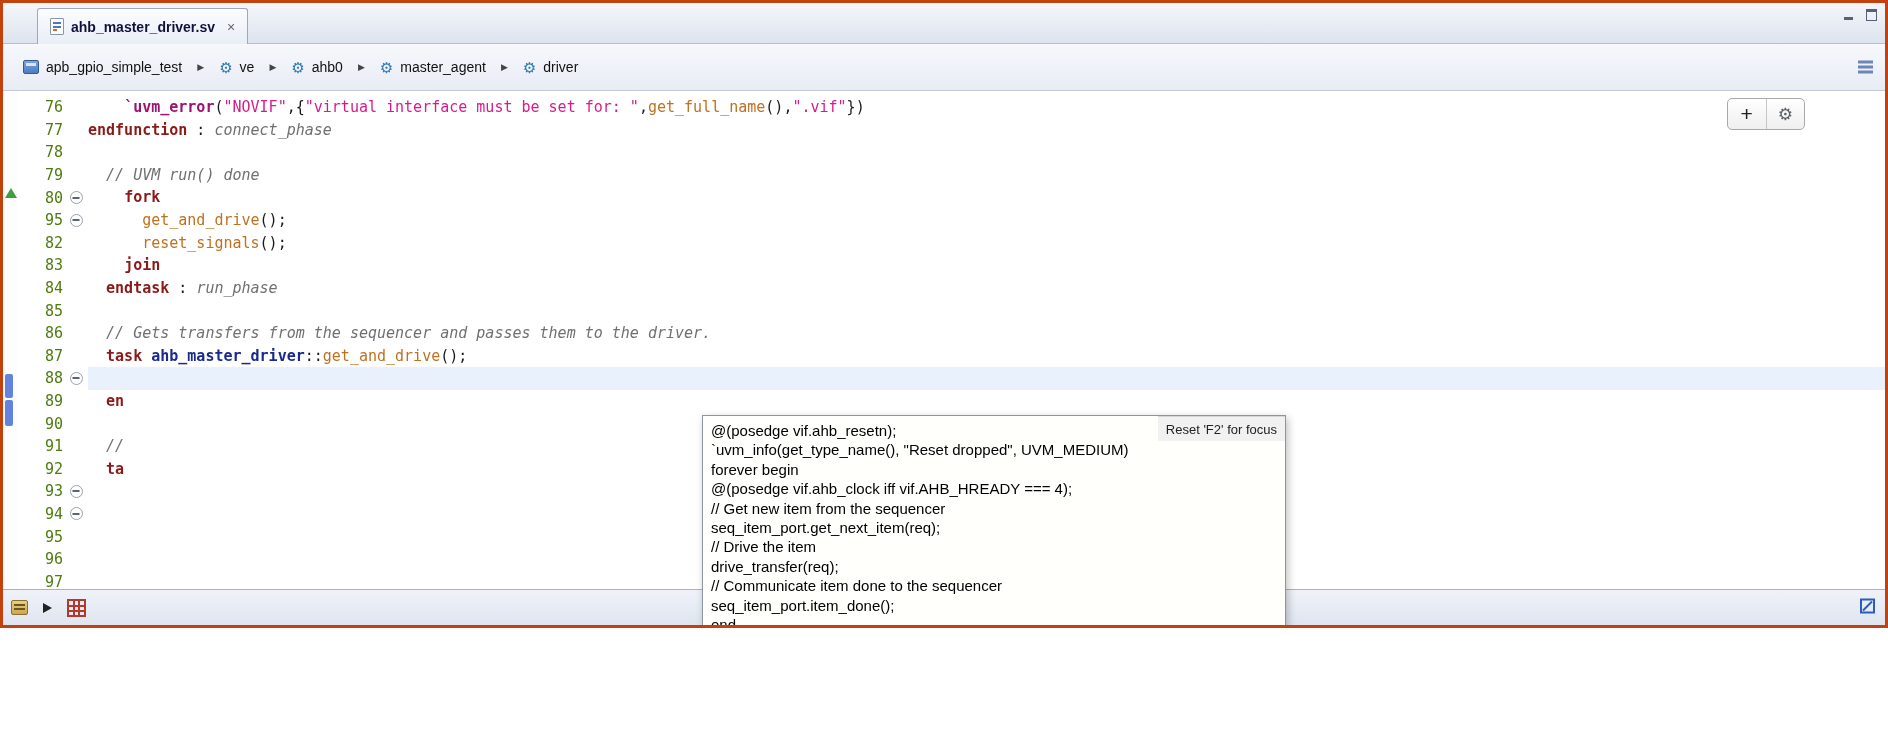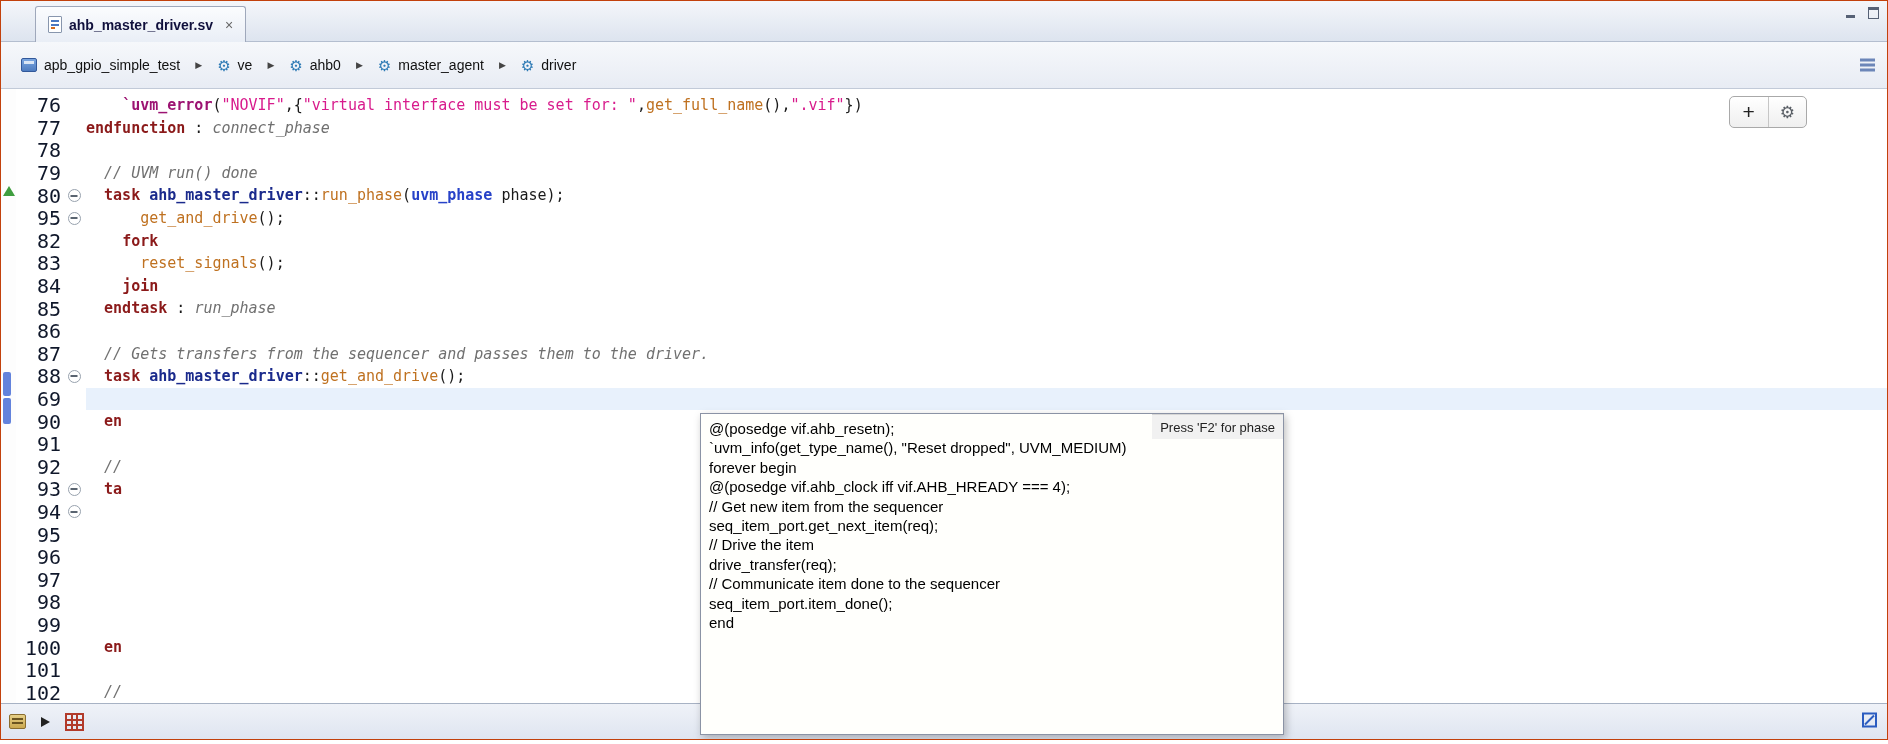--- a/index.html
+++ b/index.html
@@ -1,17 +1,17 @@
 <!DOCTYPE html>
 <html><head>
 <meta charset="utf-8">
 <style>
   html,body{margin:0;padding:0;background:#fff;}
-  .app{position:relative;width:1888px;height:740px;background:#edf0f6;
-       font-family:"Liberation Sans",sans-serif;overflow:hidden;border:1px solid #c2410c;box-sizing:border-box;}
+  .app{position:relative;width:1888px;height:628px;background:#edf0f6;
+       font-family:"Liberation Sans",sans-serif;overflow:hidden;border:3px solid #c2410c;box-sizing:border-box;}
 
   
   .tabbar{position:absolute;top:0;left:0;right:0;height:40px;
           background:linear-gradient(#f4f6fa,#dde4ef);border-bottom:1px solid #b4becf;}
   .tab{position:absolute;left:34px;top:5px;height:35px;display:flex;align-items:center;gap:7px;
        padding:0 12px;background:linear-gradient(#fbfcfe,#e9eef6);
        border:1px solid #9fa8bb;border-bottom:none;border-radius:3px 3px 0 0;}
   .tab-label{font-size:14px;font-weight:bold;color:#10103c;}
   .tab-close{font-size:14px;color:#666;margin-left:5px;cursor:default;}
   .file-icon{width:12px;height:15px;background:#fff;border:1px solid #8896ad;position:relative;border-radius:1px;}
@@ -38,21 +38,21 @@
 
   
   .editor{position:absolute;top:88px;bottom:36px;left:0;right:0;background:#fff;}
   .ruler{position:absolute;left:0;top:0;bottom:0;width:15px;background:#fdfdfd;}
   .marker-arrow{position:absolute;left:2px;top:97px;width:0;height:0;
      border-left:6px solid transparent;border-right:6px solid transparent;border-bottom:10px solid #3f9e3f;}
   .marker-blue{position:absolute;left:2px;width:8px;background:#5276d8;border-radius:2px;opacity:.9;}
   .mb1{top:283px;height:24px;} .mb2{top:309px;height:26px;}
   .gutter{position:absolute;left:15px;top:0;width:67px;padding-top:5px;}
   .gutter-row{height:22.6px;display:flex;align-items:center;}
-  .lineno{flex:1;text-align:right;padding-right:4px;font-family:"DejaVu Sans Mono",monospace;font-size:20px;color:#0f172a;}
+  .lineno{flex:1;text-align:right;padding-right:4px;font-family:"DejaVu Sans Mono",monospace;font-size:15px;color:#4d7c0f;}
   .fold{width:18px;height:100%;display:flex;align-items:center;justify-content:center;position:relative;}
   .fold.has-fold::before{content:"";width:11px;height:11px;border:1px solid #98a2ae;border-radius:50%;background:#fff;}
   .fold.has-fold::after{content:"";position:absolute;width:7px;height:2px;background:#5a6470;top:50%;left:50%;transform:translate(-50%,-50%);}
   .code-area{position:absolute;left:82px;top:0;right:0;padding:5px 0 0 3px;
              font-family:"DejaVu Sans Mono",monospace;font-size:15px;}
   .code-row{height:22.6px;line-height:22.6px;white-space:pre;}
   .code-row.cur{background:#e8f1fc;}
   .tk-pl{color:#1a1a1a;}
   .tk-kw{color:#8b1a1a;font-weight:bold;}
   .tk-cl{color:#1a2a8c;font-weight:bold;}
@@ -199,21 +199,21 @@
         </div>
         <div class="gutter-row">
           <span class="lineno">87</span>
           <span class="fold"></span>
         </div>
         <div class="gutter-row">
           <span class="lineno">88</span>
           <span class="fold has-fold"></span>
         </div>
         <div class="gutter-row">
-          <span class="lineno">69</span>
+          <span class="lineno">89</span>
           <span class="fold"></span>
         </div>
         <div class="gutter-row">
           <span class="lineno">90</span>
           <span class="fold"></span>
         </div>
         <div class="gutter-row">
           <span class="lineno">91</span>
           <span class="fold"></span>
         </div>
@@ -260,23 +260,22 @@
         <div class="gutter-row">
           <span class="lineno">102</span>
           <span class="fold"></span>
         </div>
       </div>
     <div class="code-area">
         <div class="code-row"><span class="tk-pl">    </span><span class="tk-mc">`uvm_error</span><span class="tk-pl">(</span><span class="tk-st">"NOVIF"</span><span class="tk-pl">,{</span><span class="tk-st">"virtual interface must be set for: "</span><span class="tk-pl">,</span><span class="tk-fn">get_full_name</span><span class="tk-pl">(),</span><span class="tk-st">".vif"</span><span class="tk-pl">})</span></div>
         <div class="code-row"><span class="tk-kw">endfunction</span><span class="tk-pl"> : </span><span class="tk-lb">connect_phase</span></div>
         <div class="code-row"></div>
         <div class="code-row"><span class="tk-pl">  </span><span class="tk-cm">// UVM run() done</span></div>
-        <div class="code-row"><span class="tk-pl">  </span><span class="tk-kw">task</span><span class="tk-pl"> </span><span class="tk-cl">ahb_master_driver</span><span class="tk-pl">::</span><span class="tk-fn">run_phase</span><span class="tk-pl">(</span><span class="tk-ty">uvm_phase</span><span class="tk-pl"> phase);</span></div>
+        <div class="code-row"><span class="tk-pl">    </span><span class="tk-kw">fork</span></div>
         <div class="code-row"><span class="tk-pl">      </span><span class="tk-fn">get_and_drive</span><span class="tk-pl">();</span></div>
-        <div class="code-row"><span class="tk-pl">    </span><span class="tk-kw">fork</span></div>
         <div class="code-row"><span class="tk-pl">      </span><span class="tk-fn">reset_signals</span><span class="tk-pl">();</span></div>
         <div class="code-row"><span class="tk-pl">    </span><span class="tk-kw">join</span></div>
         <div class="code-row"><span class="tk-pl">  </span><span class="tk-kw">endtask</span><span class="tk-pl"> : </span><span class="tk-lb">run_phase</span></div>
         <div class="code-row"></div>
         <div class="code-row"><span class="tk-pl">  </span><span class="tk-cm">// Gets transfers from the sequencer and passes them to the driver.</span></div>
         <div class="code-row"><span class="tk-pl">  </span><span class="tk-kw">task</span><span class="tk-pl"> </span><span class="tk-cl">ahb_master_driver</span><span class="tk-pl">::</span><span class="tk-fn">get_and_drive</span><span class="tk-pl">();</span></div>
         <div class="code-row cur"></div>
         <div class="code-row"><span class="tk-pl">  </span><span class="tk-kw">en</span></div>
         <div class="code-row"></div>
         <div class="code-row"><span class="tk-pl">  </span><span class="tk-cm">//</span></div>
@@ -305,21 +304,21 @@
         <div class="preview-line">forever begin</div>
         <div class="preview-line">@(posedge vif.ahb_clock iff vif.AHB_HREADY === 4);</div>
         <div class="preview-line">// Get new item from the sequencer</div>
         <div class="preview-line">seq_item_port.get_next_item(req);</div>
         <div class="preview-line">// Drive the item</div>
         <div class="preview-line">drive_transfer(req);</div>
         <div class="preview-line">// Communicate item done to the sequencer</div>
         <div class="preview-line">seq_item_port.item_done();</div>
         <div class="preview-line">end</div>
       </div>
-    <div class="popup-footer">Press 'F2' for phase</div>
+    <div class="popup-footer">Reset 'F2' for focus</div>
   </div>
 
   <div class="statusbar">
     <div class="sb-left">
       <span class="console-icon"></span>
       <span class="play-icon"></span>
       <span class="grid-icon"></span>
     </div>
     <div class="sb-right">
       <svg width="17" height="17" viewBox="0 0 17 17">

